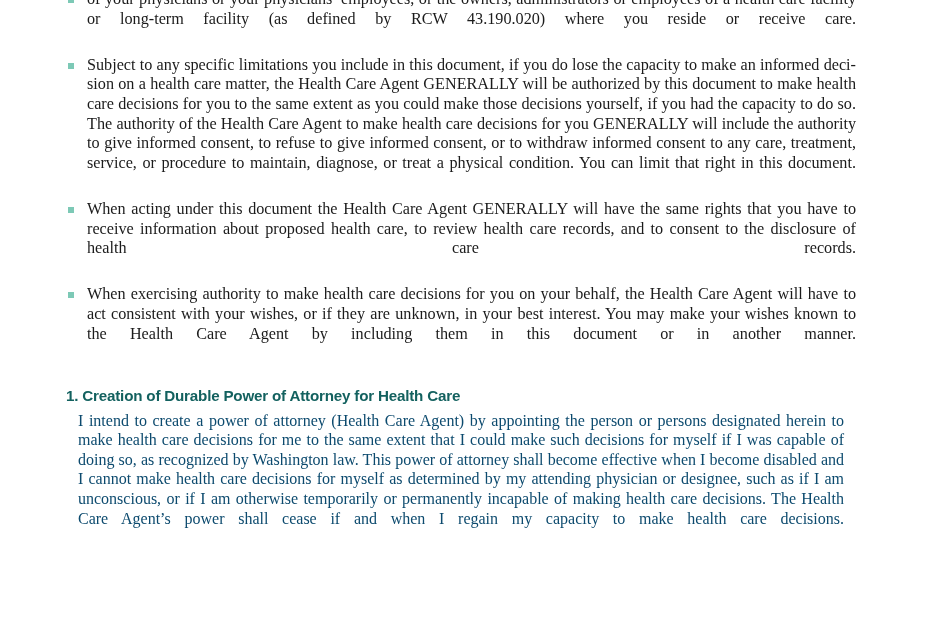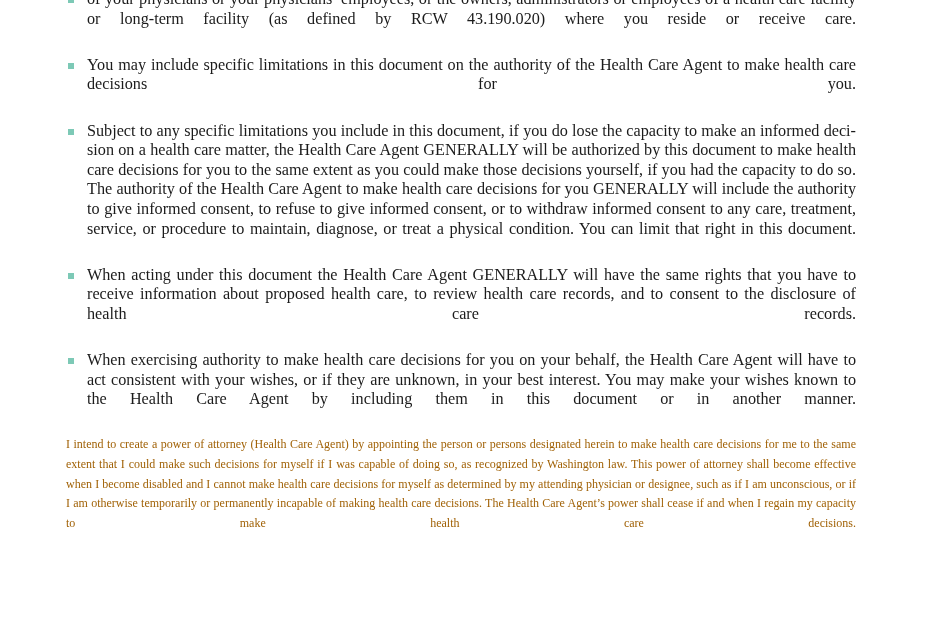--- a/index.html
+++ b/index.html
@@ -27,25 +27,25 @@
   .flow {
     position: absolute;
     left: 66px;
     top: -10px;
     width: 790px;
   }
 
   
   .serif-p {
     font-family: "Liberation Serif", serif;
-    font-size: 12px;
+    font-size: 16px;
     line-height: 19.6px;
     text-align: justify;
-    color: #a16207;
-    margin: 0;
+    color: #0c4a6e;
+    margin: 12px;
     -webkit-hyphens: manual;
     hyphens: manual;
   }
 
   
   .bullets {
     list-style: none;
     margin: 0;
     padding: 0;
   }
@@ -100,32 +100,29 @@
 <div class="page">
   <div class="flow">
 
     <ul class="bullets">
       <li class="bullet-item">
         <span class="bullet-marker"></span>
         <span class="bullet-text">of your physicians or your physicians’ employees, or the owners, administrators or employees of a health care facility or long-term facility (as defined by RCW 43.190.020) where you reside or receive care.</span>
       </li>
       <li class="bullet-item">
         <span class="bullet-marker"></span>
-        <span class="bullet-text">You may include specific limitations in this document on the authority of the Health Care Agent to make health care decisions for you.</span>
-      </li>
-      <li class="bullet-item">
-        <span class="bullet-marker"></span>
         <span class="bullet-text">Subject to any specific limitations you include in this document, if you do lose the capacity to make an informed deci­sion on a health care matter, the Health Care Agent GENERALLY will be authorized by this document to make health care decisions for you to the same extent as you could make those decisions yourself, if you had the capacity to do so. The authority of the Health Care Agent to make health care decisions for you GENERALLY will include the authority to give informed consent, to refuse to give informed consent, or to withdraw informed consent to any care, treatment, service, or procedure to maintain, diagnose, or treat a physical condition. You can limit that right in this document.</span>
       </li>
       <li class="bullet-item">
         <span class="bullet-marker"></span>
         <span class="bullet-text">When acting under this document the Health Care Agent GENERALLY will have the same rights that you have to receive information about proposed health care, to review health care records, and to consent to the disclosure of health care records.</span>
       </li>
       <li class="bullet-item">
         <span class="bullet-marker"></span>
         <span class="bullet-text">When exercising authority to make health care decisions for you on your behalf, the Health Care Agent will have to act consistent with your wishes, or if they are unknown, in your best interest. You may make your wishes known to the Health Care Agent by including them in this document or in another manner.</span>
       </li>
     </ul>
 
+    <h2 class="section-heading sec1-head">1. Creation of Durable Power of Attorney for Health Care</h2>
     <p class="serif-p sec1-body">I intend to create a power of attorney (Health Care Agent) by appointing the person or persons designated herein to make health care decisions for me to the same extent that I could make such decisions for myself if I was capable of doing so, as recognized by Washington law. This power of attorney shall become effective when I become disabled and I cannot make health care decisions for myself as determined by my attending physician or designee, such as if I am unconscious, or if I am otherwise temporarily or permanently incapable of making health care decisions. The Health Care Agent’s power shall cease if and when I regain my capacity to make health care decisions.</p>
 
   </div>
 </div>
 
 </body></html>

